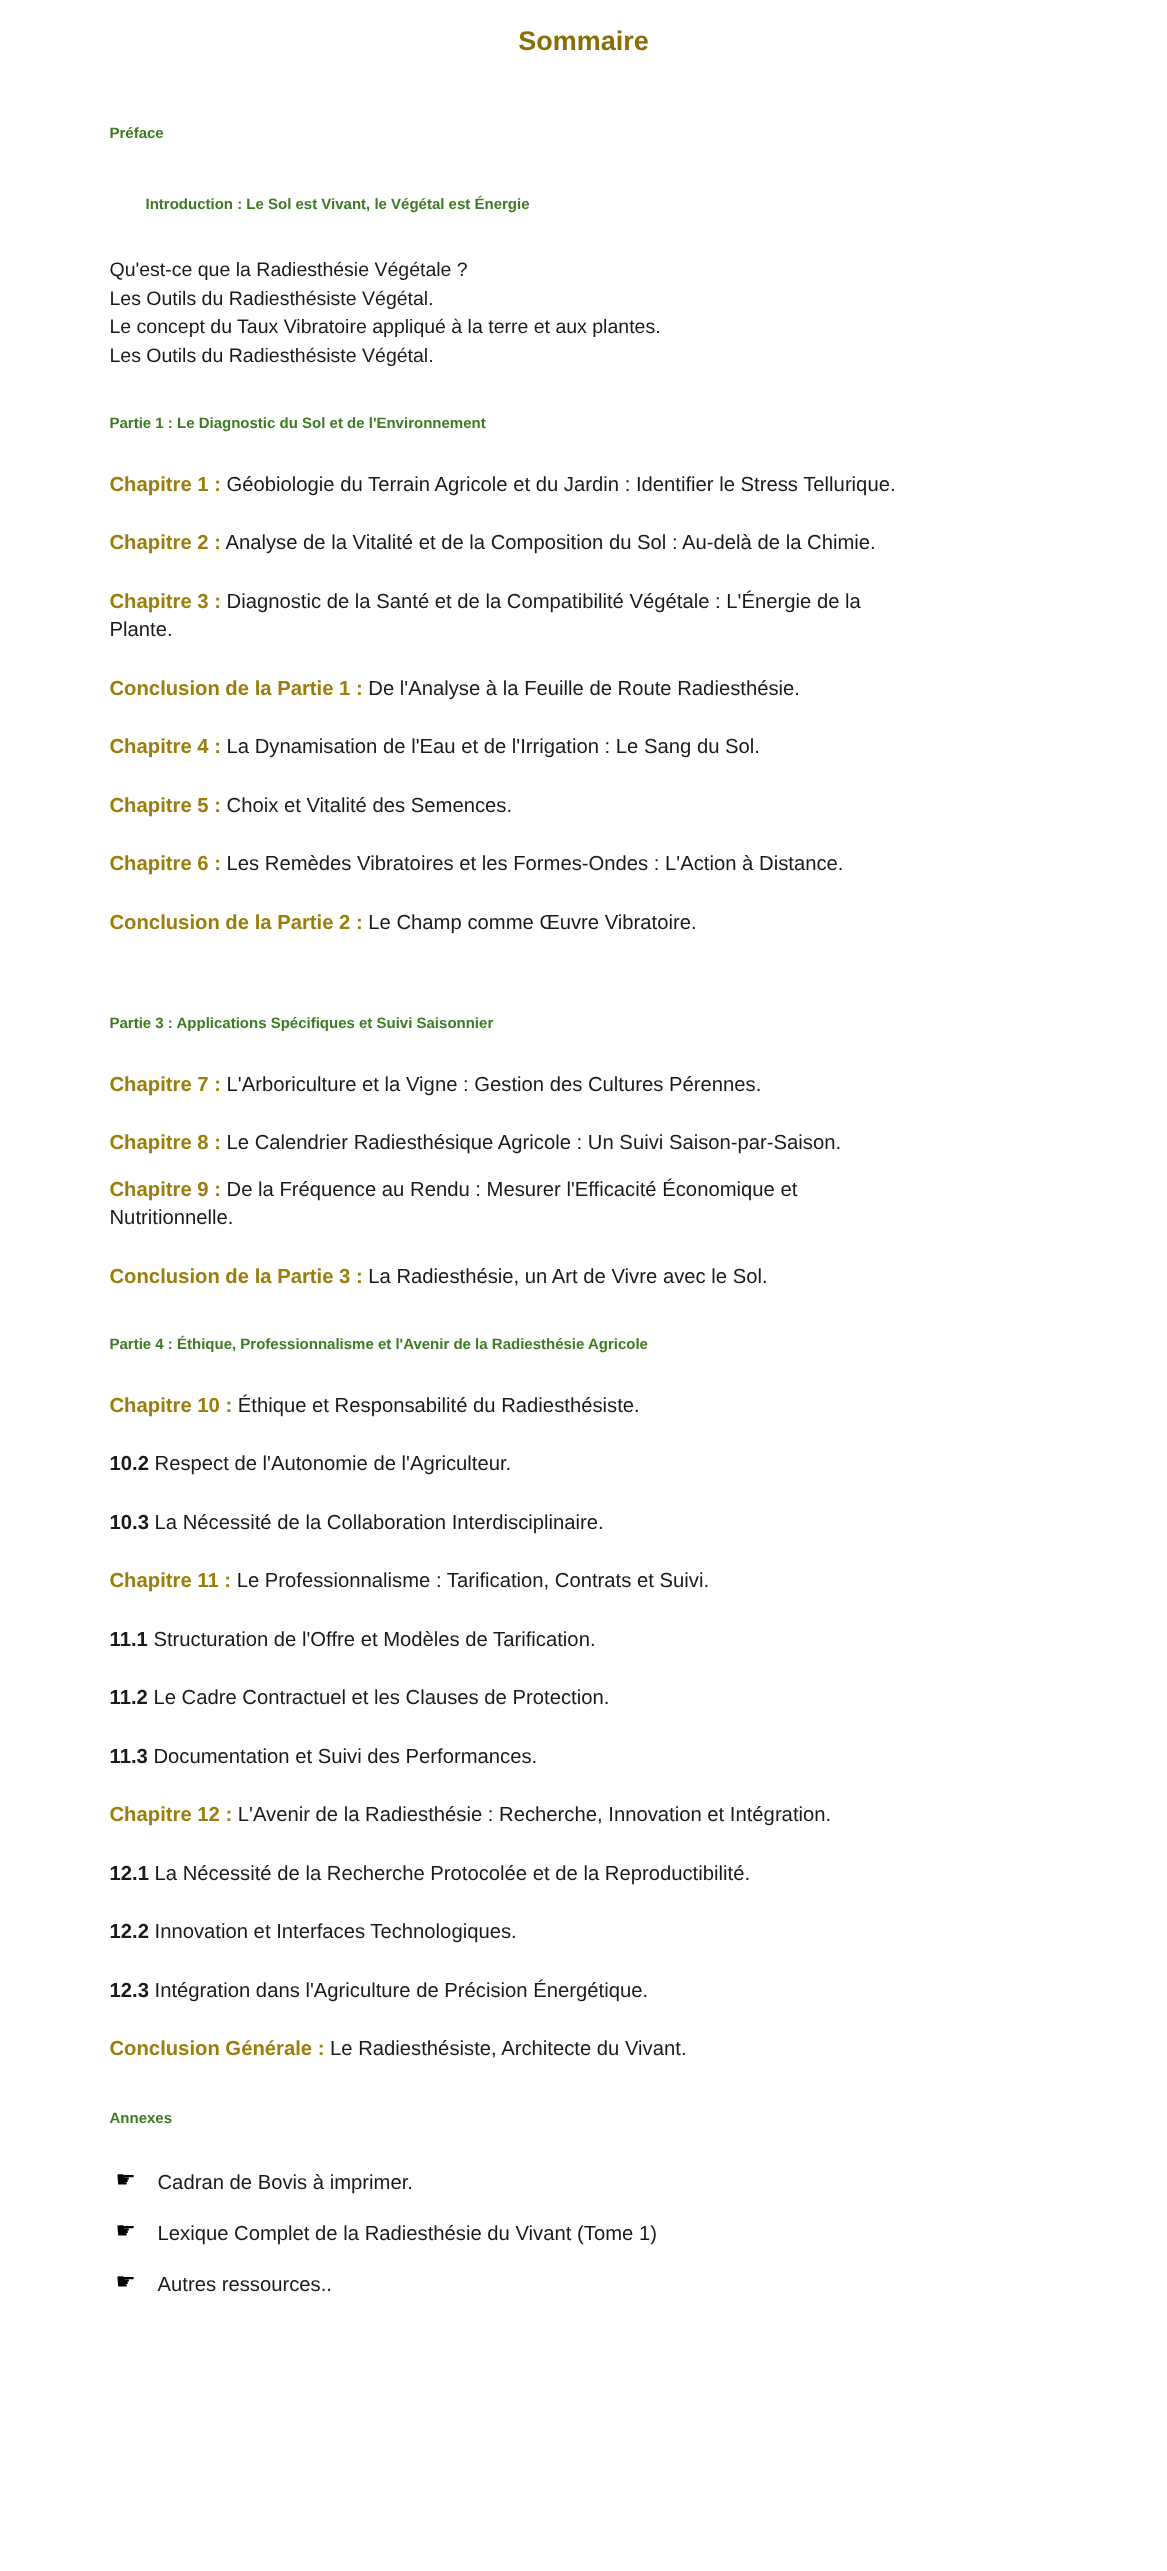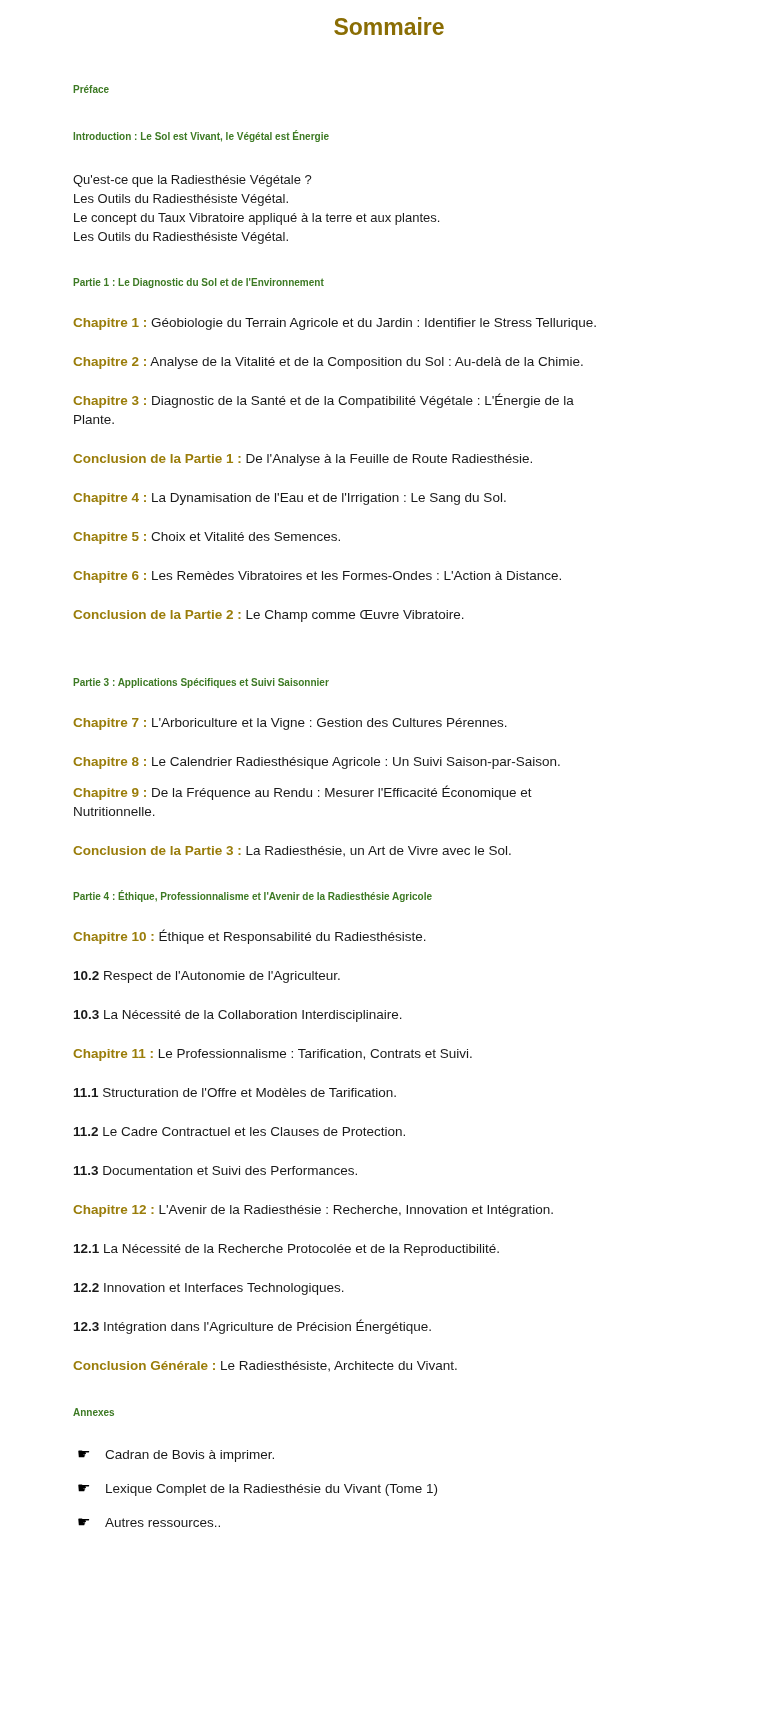--- a/index.html
+++ b/index.html
@@ -17,21 +17,21 @@
   }
   .page {
     width: 778px;
     box-sizing: border-box;
     padding: 0;
     position: relative;
   }
   
   .doc-title {
     text-align: center;
-    font-size: 23px;
+    font-size: 18px;
     font-weight: bold;
     color: #8a6d04;
     letter-spacing: 0px;
     margin: 0;
     padding: 10px 0 0 0;
     line-height: 34px;
   }
   
   .content {
     margin-left: 73px;
@@ -39,21 +39,21 @@
   }
   
   .sec-head {
     color: #3d7a24;
     font-weight: bold;
     font-size: 10px;
     line-height: 21px;
     margin: 0;
   }
   .sec-head.preface   { padding-top: 35px; }
-  .sec-head.intro     { padding-top: 26px; }
+  .sec-head.intro     { padding-top: 26px; margin-left: 24px; }
   .sec-head.partie    { padding-top: 26px; }
   .sec-head.partie-gap{ padding-top: 48px; }
   .sec-head.annexes   { padding-top: 27px; }
 
   
   .intro-lines {
     margin: 0;
     padding: 23px 0 0 0;
     list-style: none;
   }

